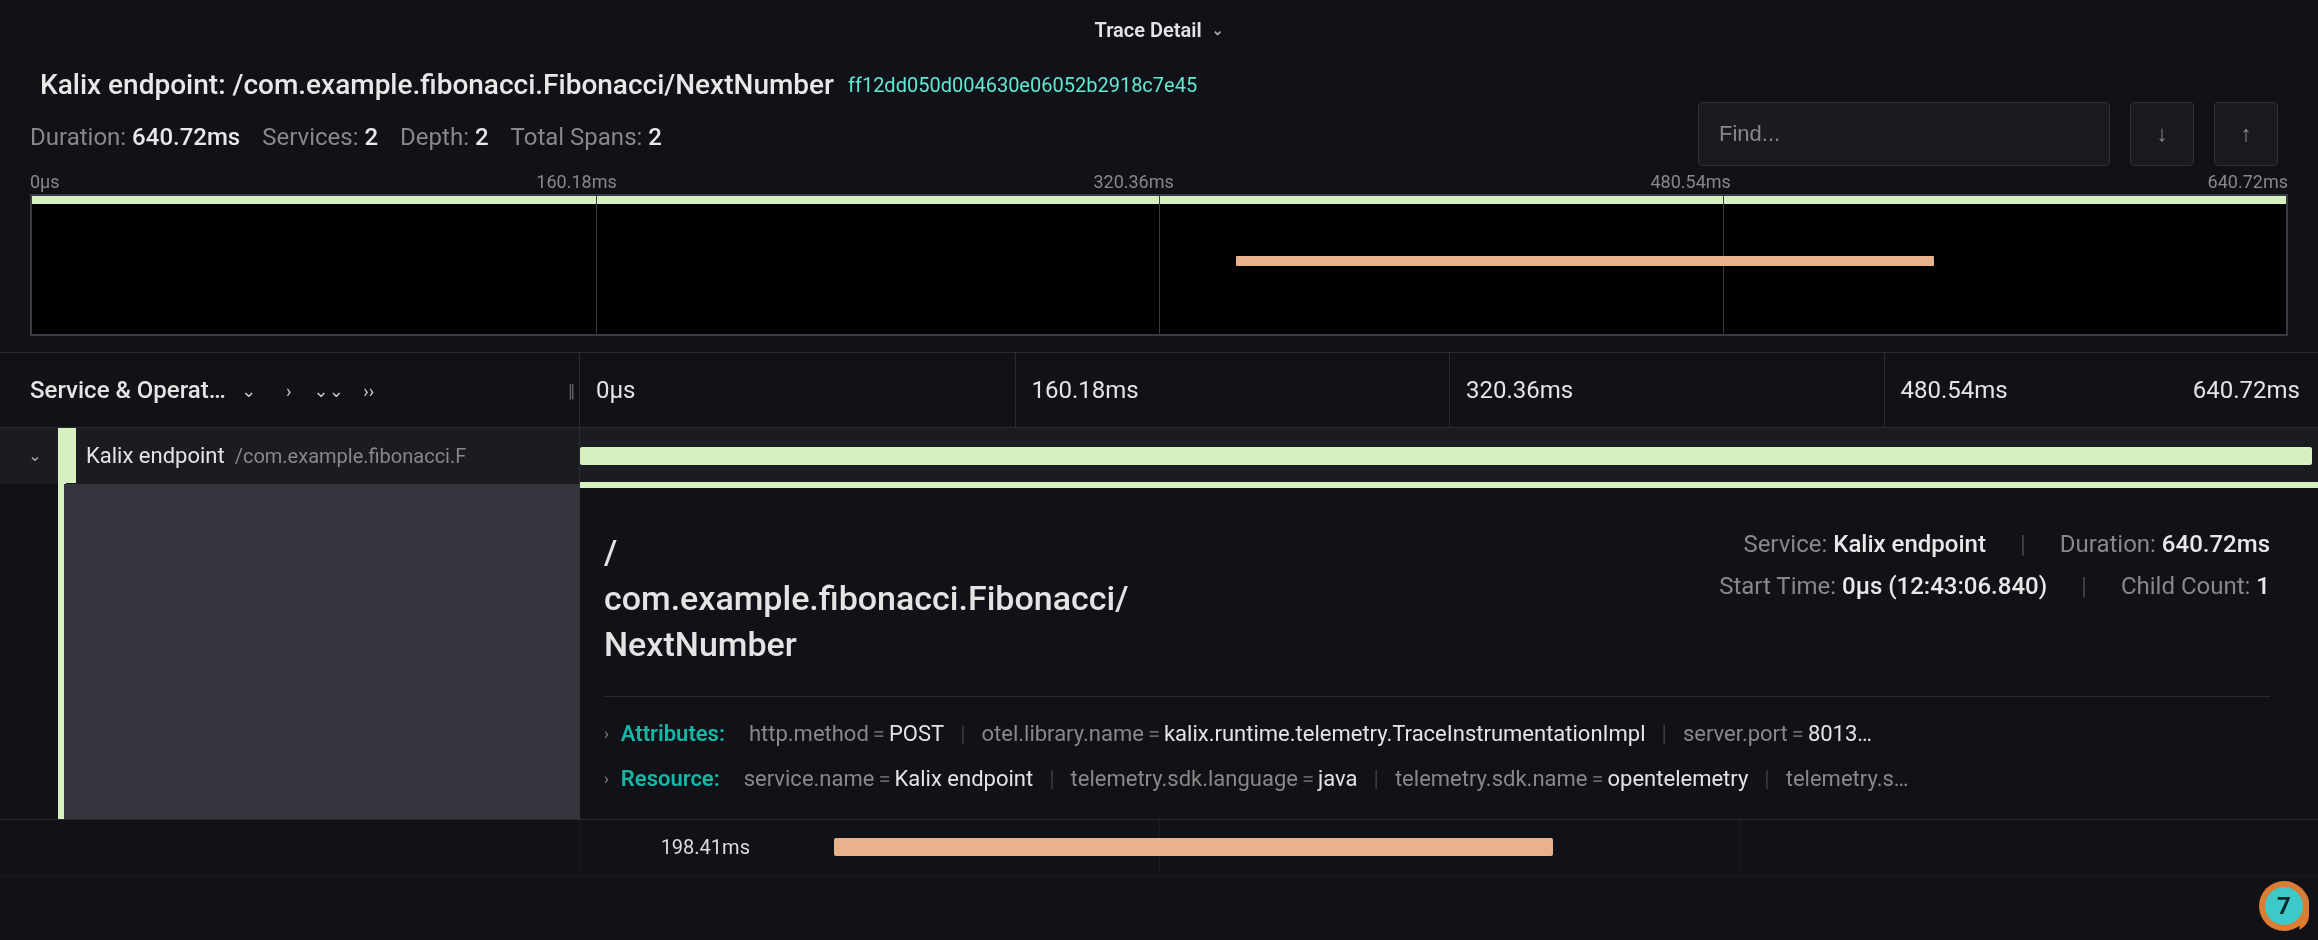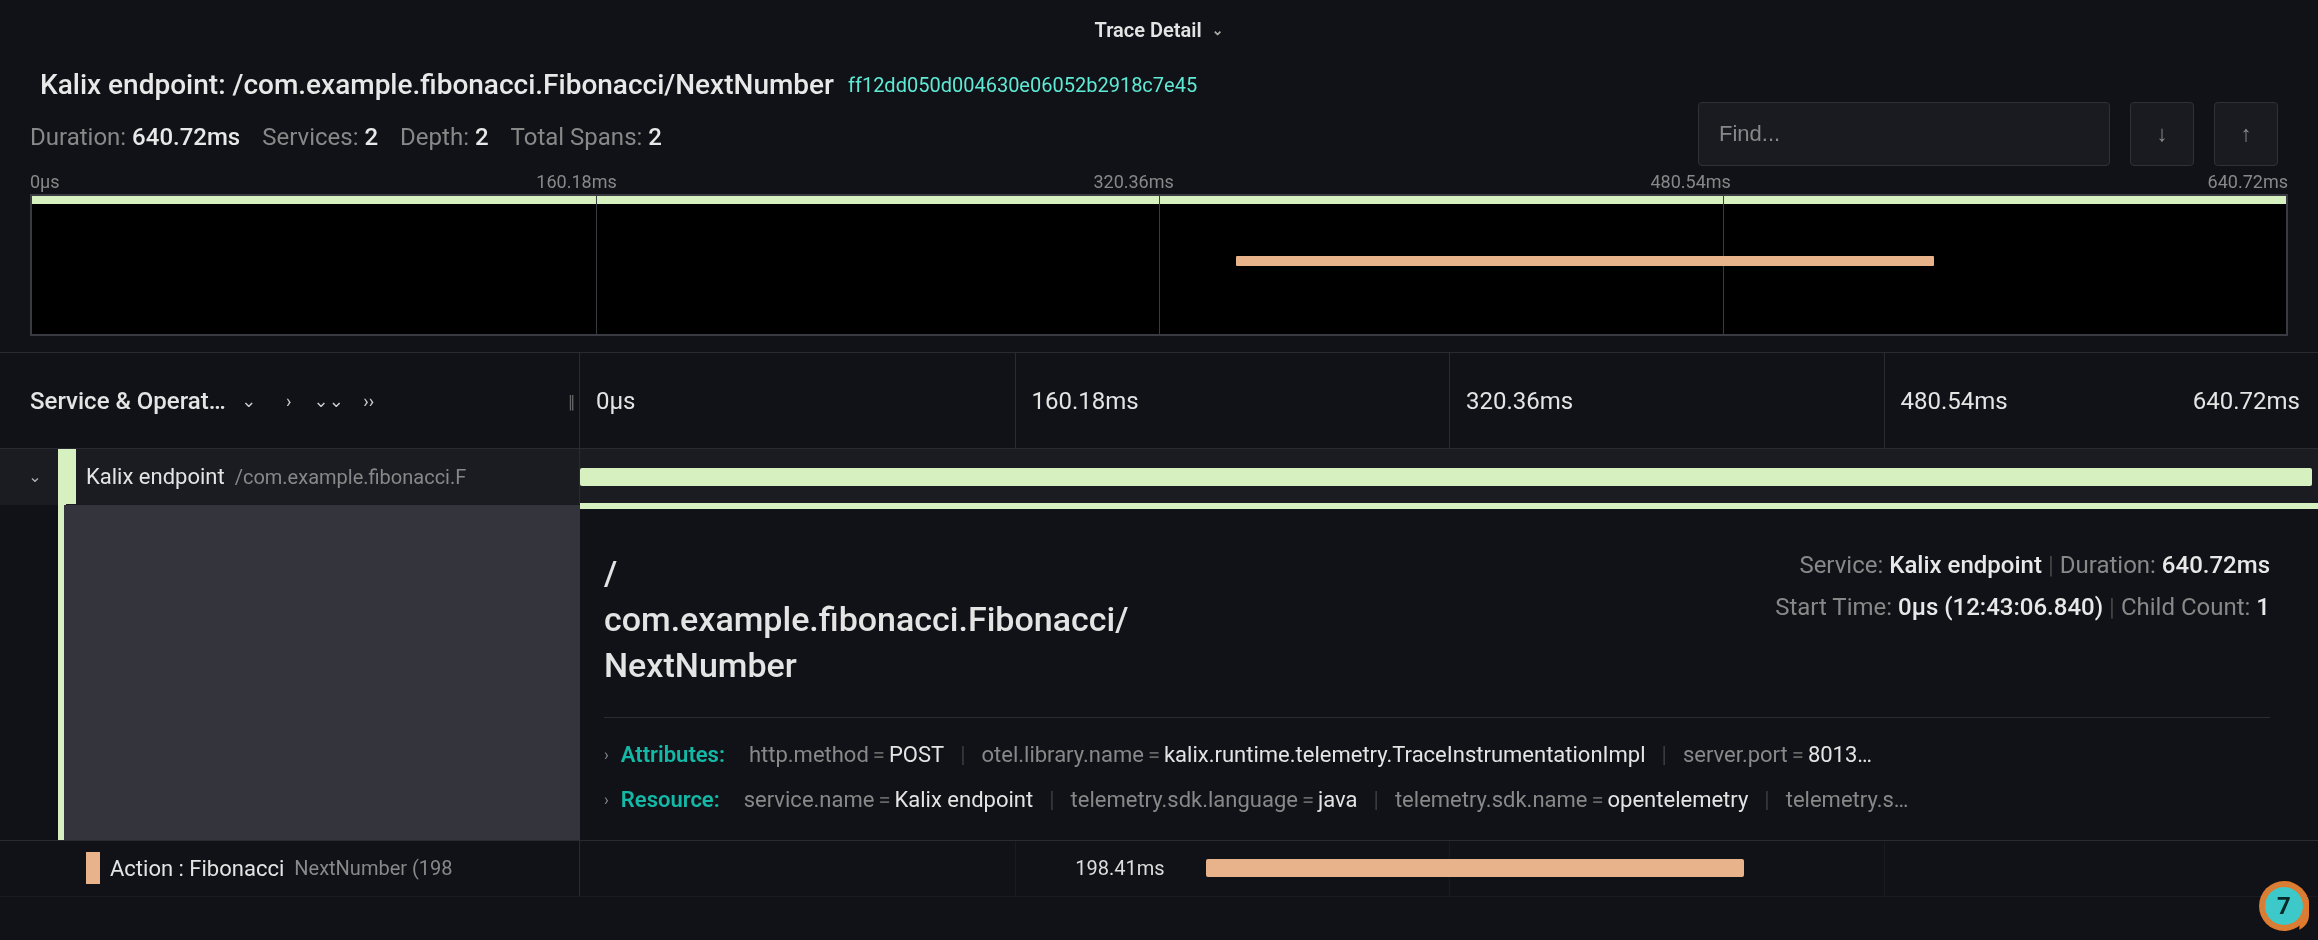--- a/index.html
+++ b/index.html
@@ -126,21 +126,21 @@
   height: 10px;
   border-radius: 1px;
 }
 
 
 .column-header {
   display: flex;
   margin-top: 16px;
   border-top: 1px solid #2a2b32;
   border-bottom: 1px solid #2a2b32;
-  height: 97px;
+  height: 76px;
   align-items: stretch;
 }
 .service-col {
   width: 580px;
   display: flex;
   align-items: center;
   padding-left: 30px;
   gap: 6px;
   border-right: 1px solid #2a2b32;
   position: relative;
@@ -308,20 +308,21 @@
 }
 .detail-stats {
   margin-left: auto;
   text-align: right;
   display: flex;
   flex-direction: column;
   gap: 14px;
 }
 .detail-stats .line {
   display: flex;
+  gap: 28px;
   justify-content: flex-end;
   font-size: 24px;
 }
 .detail-stats .sep { color: #444; padding: 0 6px; }
 .ds-label { color: #888; }
 .ds-value { color: #e8e8e8; font-weight: 500; }
 
 .kv-section {
   margin-top: 28px;
   padding-top: 24px;
@@ -500,25 +501,20 @@
 
       <div class="kv-section" style="border-top:none; margin-top:6px; padding-top:14px;">
         <span class="kv-chevron">›</span>
         <span class="kv-title">Resource:</span>
         <span id="res-list"><span class="kv-pair">service.name<span class="eq">=</span><span class="val">Kalix endpoint</span></span><span class="kv-sep">|</span><span class="kv-pair">telemetry.sdk.language<span class="eq">=</span><span class="val">java</span></span><span class="kv-sep">|</span><span class="kv-pair">telemetry.sdk.name<span class="eq">=</span><span class="val">opentelemetry</span></span><span class="kv-sep">|</span><span class="kv-pair">telemetry.s…</span></span>
       </div>
     </div>
   </div>
 
   <div class="tree-row">
-    <div class="name-col" style="padding-left:86px;">
-      <div class="color-block" style="width:14px; height:32px; background:#e8b28a"></div>
-      <span class="op-name">Action : Fibonacci</span>
-      <span class="svc-name">NextNumber (198</span>
-    </div>
     <div class="span-col">
       <div class="grid-v" style="left:25%"></div>
       <div class="grid-v" style="left:50%"></div>
       <div class="grid-v" style="left:75%"></div>
       <span class="span-label" style="left:28.5%;">198.41ms</span>
       <div class="span-bar" style="left:36%; width:31%; background:#e8b28a;"></div>
     </div>
   </div>
 
 </div>

